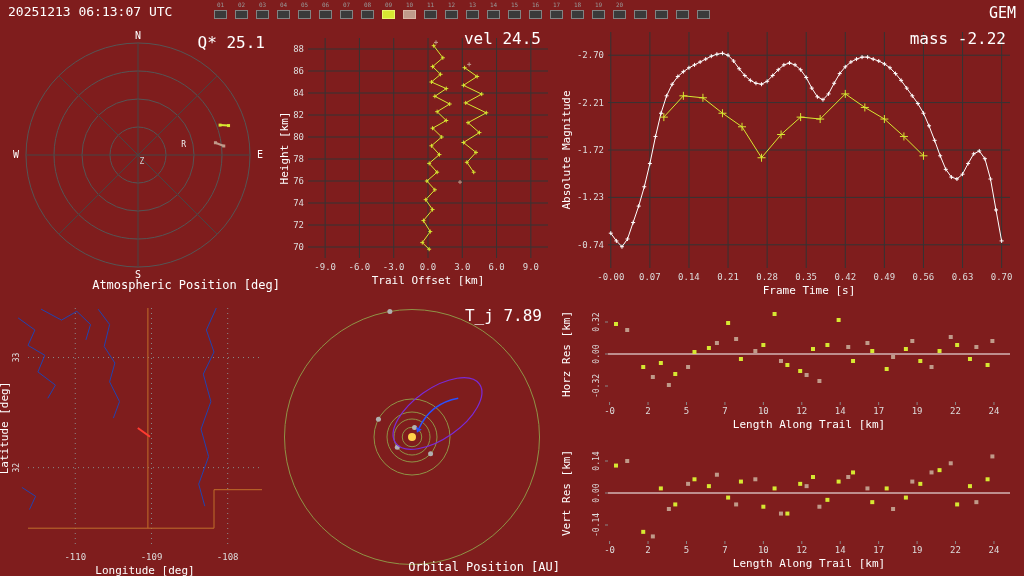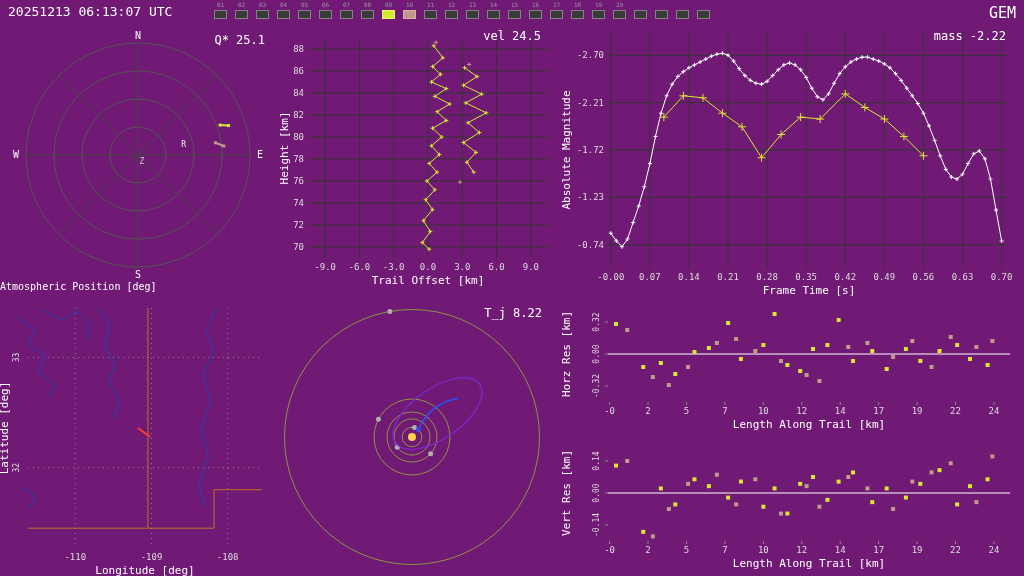--- a/index.html
+++ b/index.html
@@ -1,31 +1,31 @@
 <!DOCTYPE html>
 <html><head>
 <meta charset="utf-8">
 <style>
   *{margin:0;padding:0;box-sizing:border-box}
   html,body{width:1024px;height:576px;background:#000;overflow:hidden}
   body{font-family:"DejaVu Sans Mono","Liberation Mono",monospace;color:#fff;position:relative}
-  #screen{position:absolute;inset:0;background:#701a75}
+  #screen{position:absolute;inset:0;background:#7f1d1d}
   header{position:absolute;left:0;top:0;width:100%;height:22px}
   .ts{position:absolute;left:8px;top:4px;font-size:13px;white-space:nowrap}
   .shower{position:absolute;right:8px;top:4px;font-size:15px}
   .frames{position:absolute;left:210px;top:1px;display:flex}
   .fcell{width:21px;height:20px;position:relative}
   .flabel{font-size:6px;color:#999;text-align:center;height:8px;line-height:8px}
   .fbox{width:13px;height:9px;margin:1px auto 0;background:#3a3a3a;border:1px solid #828282}
   .fbox.green{background:#d7e832;border-color:#eaf76a}
   .fbox.tan{background:#c09a8a;border-color:#d8b4a4}
   .panel{position:absolute}
   .panel svg{position:absolute;left:0;top:0}
-  .vlabel{position:absolute;font-size:12px;color:#fff;z-index:2;white-space:nowrap}
-  .axlab{position:absolute;font-size:10px;color:#fff;z-index:2;text-align:left}
+  .vlabel{position:absolute;font-size:16px;color:#fff;z-index:2;white-space:nowrap}
+  .axlab{position:absolute;font-size:12px;color:#fff;z-index:2;text-align:right}
 </style>
 </head>
 <body>
 
 <div id="screen">
   <header>
     <span class="ts">20251213 06:13:07 UTC</span>
     <div class="frames" id="frames">
         <div class="fcell">
           <div class="flabel">01</div>
@@ -547,21 +547,22 @@
           <circle cx="127.25526320279815" cy="149.32437585431882" r="2.5" fill="#b0b0b0"></circle>
           <circle cx="160.57862063693486" cy="155.72826515897145" r="2.5" fill="#b0b0b0"></circle>
           <circle cx="108.44799147136078" cy="121.16008061413613" r="2.5" fill="#b0b0b0"></circle>
           <circle cx="119.85985734746639" cy="13.43701149094349" r="2.5" fill="#b0b0b0"></circle>
           <ellipse cx="167.5" cy="115.5" rx="51.24999999999999" ry="25" fill="none" stroke="#7a2bd6" stroke-width="1.2" transform="rotate(-35 167.5 115.5)"></ellipse>
           <path d="M 188.25 100.25 Q 160.75 105.25 149 130.25" fill="none" stroke="#2b50ff" stroke-width="1.5"></path>
           <polygon points="146.8731943008879,134.77511850874916 146.2849288947505,128.97391658053274 151.7150711052495,131.52608341946726" fill="#2b50ff"></polygon>
           <circle cx="142" cy="139" r="4" fill="#ffd24a"></circle>
         </g>
       </svg>
-    <div class="vlabel" style="right:18px;top:8px">T_j 8.22</div>
+    <div class="vlabel" style="right:18px;top:8px">T_j 7.89</div>
+    <div class="axlab" style="left:0;right:0;bottom:2px">Orbital Position [AU]</div>
   </section>
 
   <section class="panel" id="p-horz" style="left:560px;top:298px;width:464px;height:139px">
     <svg id="svg-horz" width="464" height="139">
         <g>
           <line x1="49.601593625498005" x2="49.601593625498005" y1="104" y2="107" stroke="#888" stroke-width="1"></line>
           <line x1="88.0398406374502" x2="88.0398406374502" y1="104" y2="107" stroke="#888" stroke-width="1"></line>
           <line x1="126.47808764940238" x2="126.47808764940238" y1="104" y2="107" stroke="#888" stroke-width="1"></line>
           <line x1="164.91633466135457" x2="164.91633466135457" y1="104" y2="107" stroke="#888" stroke-width="1"></line>
           <line x1="203.35458167330674" x2="203.35458167330674" y1="104" y2="107" stroke="#888" stroke-width="1"></line>

